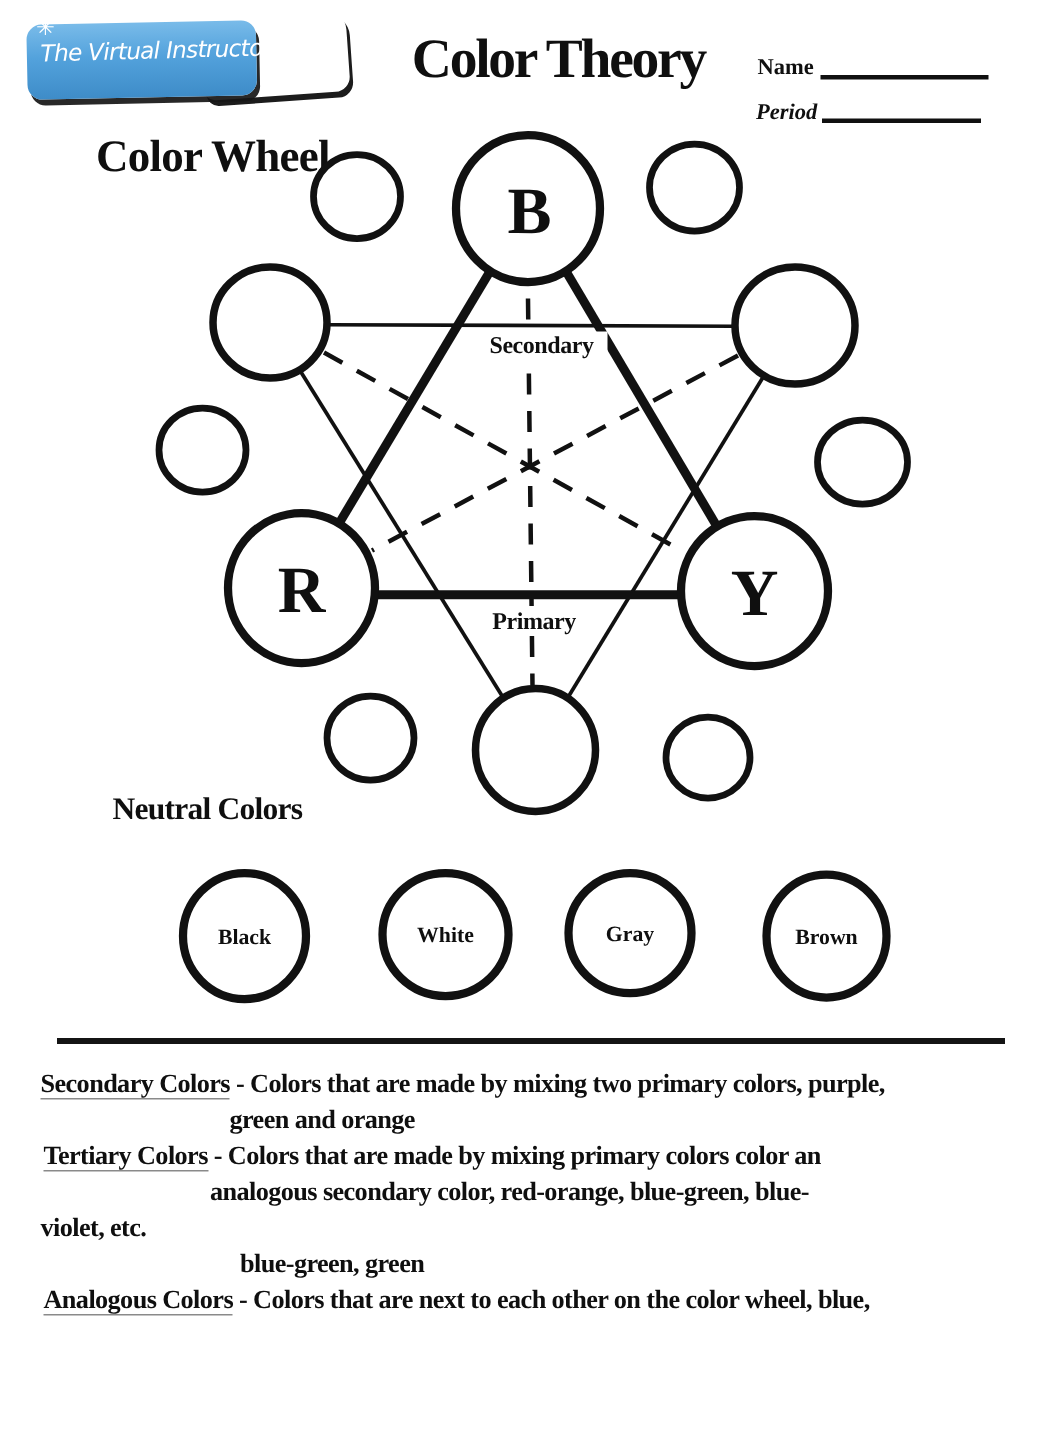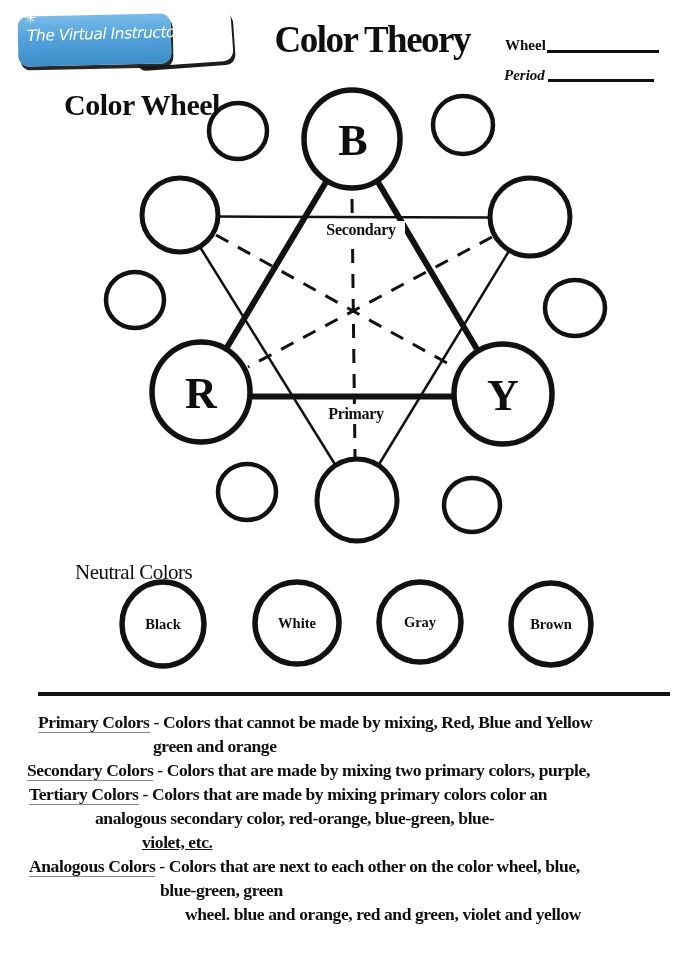--- a/index.html
+++ b/index.html
@@ -40,59 +40,59 @@
     font-size:37px;font-weight:bold;letter-spacing:-1.5px;white-space:nowrap;
   }
   .field{position:absolute;font-size:15px;font-weight:bold;}
   .name-label{left:505px;top:37px;}
   .period-label{left:504px;top:67px;font-style:italic;}
   .field-line{position:absolute;background:#101010;height:3px;}
   .name-line{left:547px;top:50px;width:112px;}
   .period-line{left:548px;top:79px;width:106px;}
   
   .wheel-heading{position:absolute;left:64px;top:88px;font-size:30px;font-weight:bold;letter-spacing:-0.5px;}
-  .neutral-heading{position:absolute;left:75px;top:560px;font-size:21px;font-weight:normal;letter-spacing:-0.5px;}
+  .neutral-heading{position:absolute;left:75px;top:527px;font-size:21px;font-weight:bold;letter-spacing:-0.5px;}
   
   .diagram{position:absolute;left:0;top:0;width:700px;height:962px;}
   .diagram .ink{stroke:#111111;fill:none;}
   .diagram .circ{stroke:#111111;fill:#ffffff;}
   .svg-letter{font-family:"Liberation Serif",serif;font-weight:bold;font-size:44px;fill:#0f0f0f;text-anchor:middle;}
   .svg-label{font-family:"Liberation Serif",serif;font-weight:bold;font-size:16px;fill:#0f0f0f;text-anchor:middle;letter-spacing:-0.3px;}
   .svg-neutral{font-family:"Liberation Serif",serif;font-weight:bold;font-size:14.5px;fill:#0f0f0f;text-anchor:middle;}
   
   .divider{position:absolute;left:38px;top:692px;width:632px;height:4px;background:#141414;}
   .defs{position:absolute;left:27px;top:710px;width:665px;font-size:17.5px;font-weight:bold;line-height:24px;letter-spacing:-0.4px;}
   .def-line{white-space:nowrap;}
   .term{border-bottom:1.5px solid #8a8a8a;}
   .ml1{margin-left:11px;}
   .ml3{margin-left:126px;}
   .ml4{margin-left:2px;}
-  .ml5{margin-left:68px;}
-  .ml6{margin-left:115px;text-decoration:underline;}
+  .ml5{margin-left:113px;}
+  .ml6{}
   .ml7{margin-left:2px;}
   .ml8{margin-left:133px;}
   .ml10{margin-left:158px;}
 </style>
 </head>
 <body>
 
 <div class="page">
 
   <div class="logo">
     <div class="logo-orange"></div>
     <div class="logo-blue"></div>
     <span class="sparkle sp1">✳</span>
     <span class="sparkle sp2">✳</span>
     <span class="sparkle sp3">✳</span>
     <div class="logo-brand">The Virtual Instructor</div>
     <div class="logo-domain">.com</div>
   </div>
 
   <div class="page-title">Color Theory</div>
-  <div class="field name-label">Wheel</div>
+  <div class="field name-label">Name</div>
   <div class="field-line name-line"></div>
   <div class="field period-label">Period</div>
   <div class="field-line period-line"></div>
 
   <div class="wheel-heading">Color Wheel</div>
   <div class="neutral-heading">Neutral Colors</div>
 
   <svg class="diagram" viewBox="0 0 700 962">
 
     <line class="ink" x1="352" y1="199" x2="355" y2="457" stroke-width="3" stroke-dasharray="14 11"></line>
@@ -138,24 +138,22 @@
 
     <text class="svg-neutral" x="163" y="629">Black</text>
     <text class="svg-neutral" x="297" y="628">White</text>
     <text class="svg-neutral" x="420" y="627">Gray</text>
     <text class="svg-neutral" x="551" y="629">Brown</text>
   </svg>
 
   <div class="divider"></div>
 
   <div class="defs">
-    <div class="def-line ml1"><span class="term">Primary Colors</span><span> - Colors that cannot be made by mixing, Red, Blue and Yellow</span></div>
+    <div class="def-line"><span class="term">Secondary Colors</span><span> - Colors that are made by mixing two primary colors, purple,</span></div>
     <div class="def-line ml3"><span>green and orange</span></div>
-    <div class="def-line"><span class="term">Secondary Colors</span><span> - Colors that are made by mixing two primary colors, purple,</span></div>
     <div class="def-line ml4"><span class="term">Tertiary Colors</span><span> - Colors that are made by mixing primary colors color an</span></div>
     <div class="def-line ml5"><span>analogous secondary color, red-orange, blue-green, blue-</span></div>
     <div class="def-line ml6"><span>violet, etc.</span></div>
+    <div class="def-line ml8"><span>blue-green, green</span></div>
     <div class="def-line ml7"><span class="term">Analogous  Colors</span><span> - Colors that are next to each other on the color wheel, blue,</span></div>
-    <div class="def-line ml8"><span>blue-green, green</span></div>
-    <div class="def-line ml10"><span>wheel. blue and orange, red and green, violet and yellow</span></div>
   </div>
 
 </div>
 
 </body></html>

